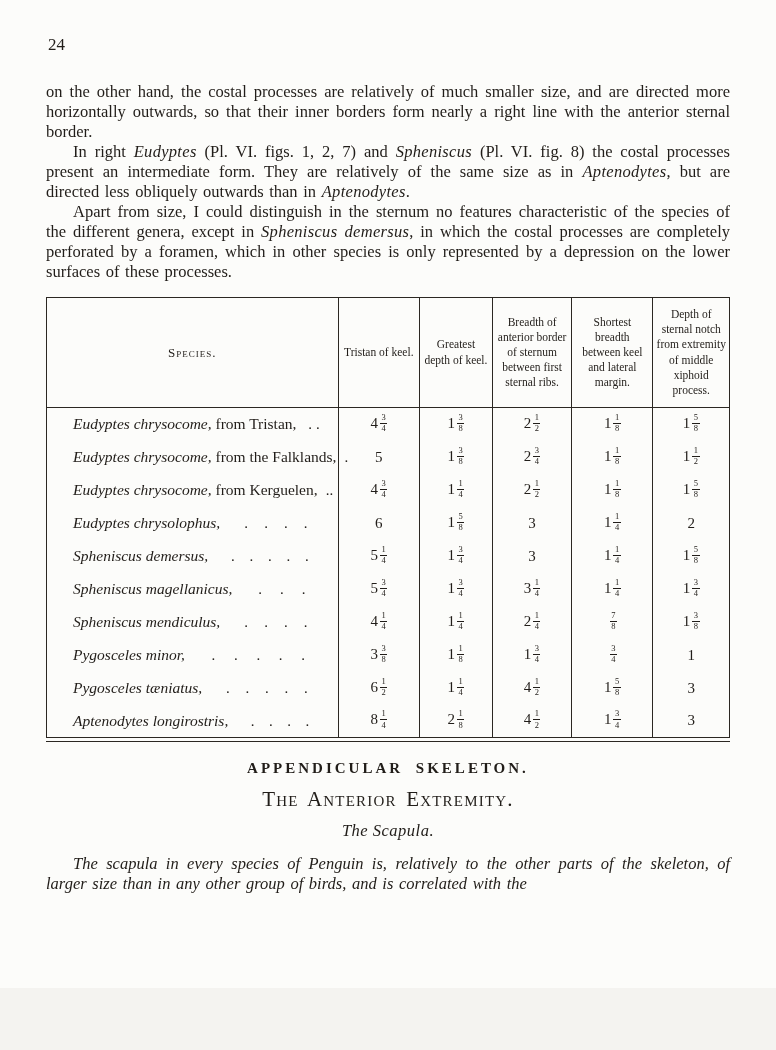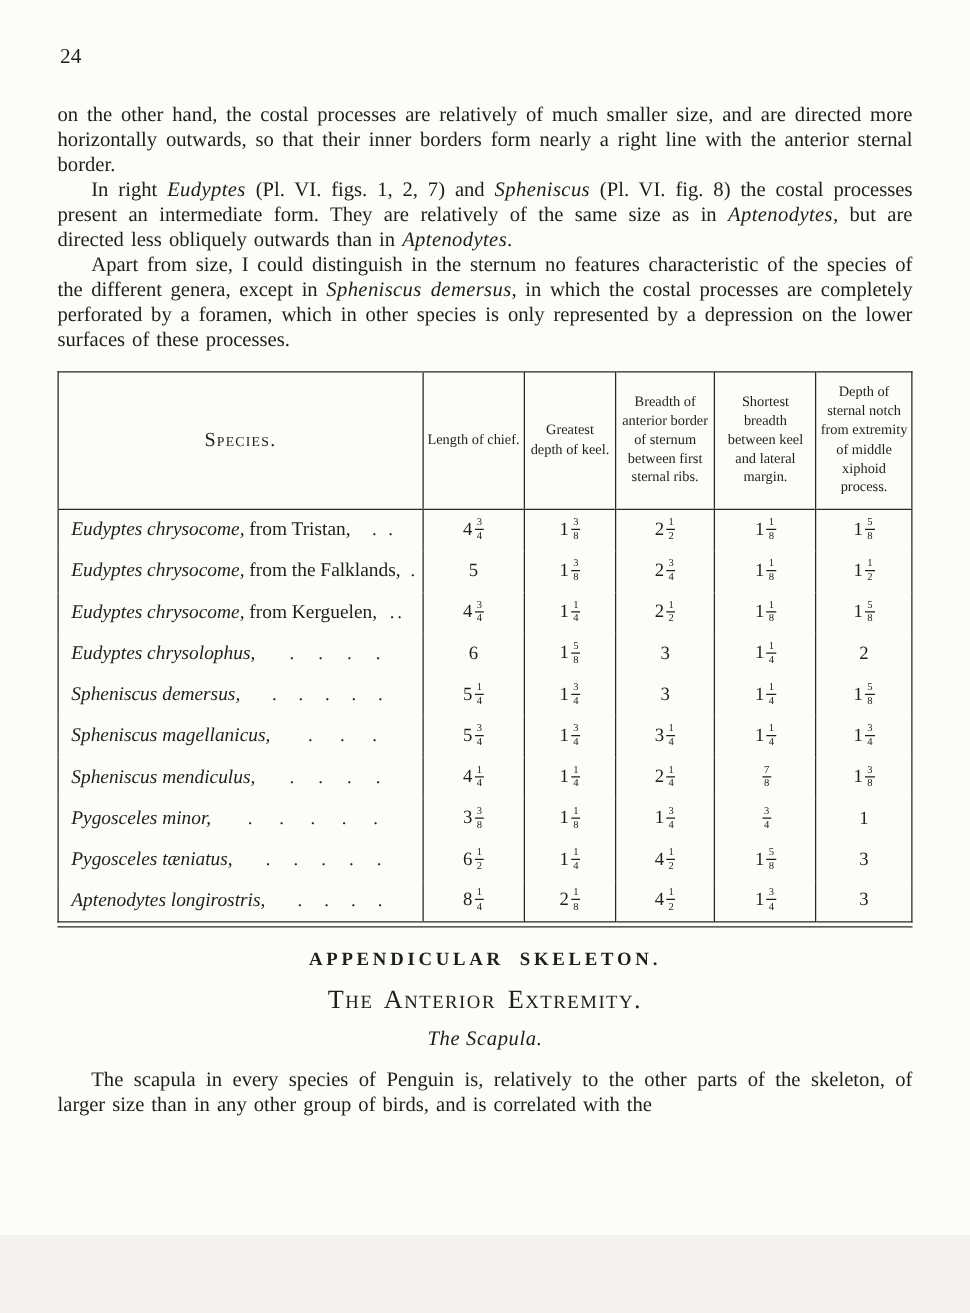--- a/index.html
+++ b/index.html
@@ -33,46 +33,46 @@
     border:1.6px solid #2b2722;
   }
   .dim-table th,.dim-table td{border-left:1px solid #2b2722;}
   .dim-table th:first-child,.dim-table td:first-child{border-left:none;}
   .dim-table thead th{
     border-bottom:1.2px solid #2b2722;
     font-weight:normal;font-size:11.5px;line-height:1.32;
     text-align:center;vertical-align:middle;padding:6px 3px;
     height:110px;box-sizing:border-box;
   }
-  .dim-table thead th:first-child{font-variant:small-caps;font-size:16px;letter-spacing:1px;}
+  .dim-table thead th:first-child{font-variant:small-caps;font-size:13px;letter-spacing:1px;}
   .dim-table tbody td{
     height:33px;text-align:center;vertical-align:middle;
     font-size:15px;padding:0 2px;box-sizing:border-box;
   }
   .dim-table tbody td.species{
-    text-align:left;font-size:15.5px;padding-left:10px;
+    text-align:left;font-size:15.5px;padding-left:26px;
   }
   .species-line{display:flex;align-items:baseline;}
   .sp-italic{font-style:italic;white-space:pre;}
   .sp-roman{font-style:normal;white-space:pre;}
   .dots{flex:1;display:flex;justify-content:space-evenly;align-items:baseline;margin:0 12px 0 8px;}
   .dots span{font-size:15px;}
   
   .frac{
     display:inline-flex;flex-direction:column;align-items:center;
     font-size:8.5px;line-height:1.1;vertical-align:middle;
     margin-left:2px;position:relative;top:-1px;
   }
   .frac .fn{border-bottom:1px solid currentColor;padding:0 1.5px 0.5px;}
   .frac .fd{padding-top:0.5px;}
   
   .sec-head{margin:18px 0 0;text-align:center;font-weight:bold;font-size:15px;letter-spacing:3px;word-spacing:6px;}
   .subsec-head{margin:10px 0 0;text-align:center;font-weight:normal;font-variant:small-caps;font-size:21px;letter-spacing:1.2px;word-spacing:3px;}
   .subsubsec-head{margin:9px 0 0;text-align:center;font-weight:normal;font-style:italic;font-size:16.5px;letter-spacing:0.5px;}
-  .bottom-paras{margin-top:13px;}
+  .bottom-paras{margin-top:13px;font-style:italic;}
 </style>
 </head>
 <body>
 
 <div class="page">
 
   <div class="page-head">
     <span class="page-number">24</span>
   </div>
 
@@ -88,21 +88,21 @@
           <col style="width: 42.7%;">
           <col style="width: 11.9%;">
           <col style="width: 10.7%;">
           <col style="width: 11.6%;">
           <col style="width: 11.9%;">
           <col style="width: 11.2%;">
         </colgroup>
       <thead>
         <tr id="table-head-row">
             <th>Species.</th>
-            <th>Length of chief.</th>
+            <th>Tristan of keel.</th>
             <th>Greatest depth of keel.</th>
             <th>Breadth of anterior border of sternum between first sternal ribs.</th>
             <th>Shortest breadth between keel and lateral margin.</th>
             <th>Depth of sternal notch from extremity of middle xiphoid process.</th>
           </tr>
       </thead>
       <tbody id="table-body">
           <tr>
             <td class="species">
               <span class="species-line">

